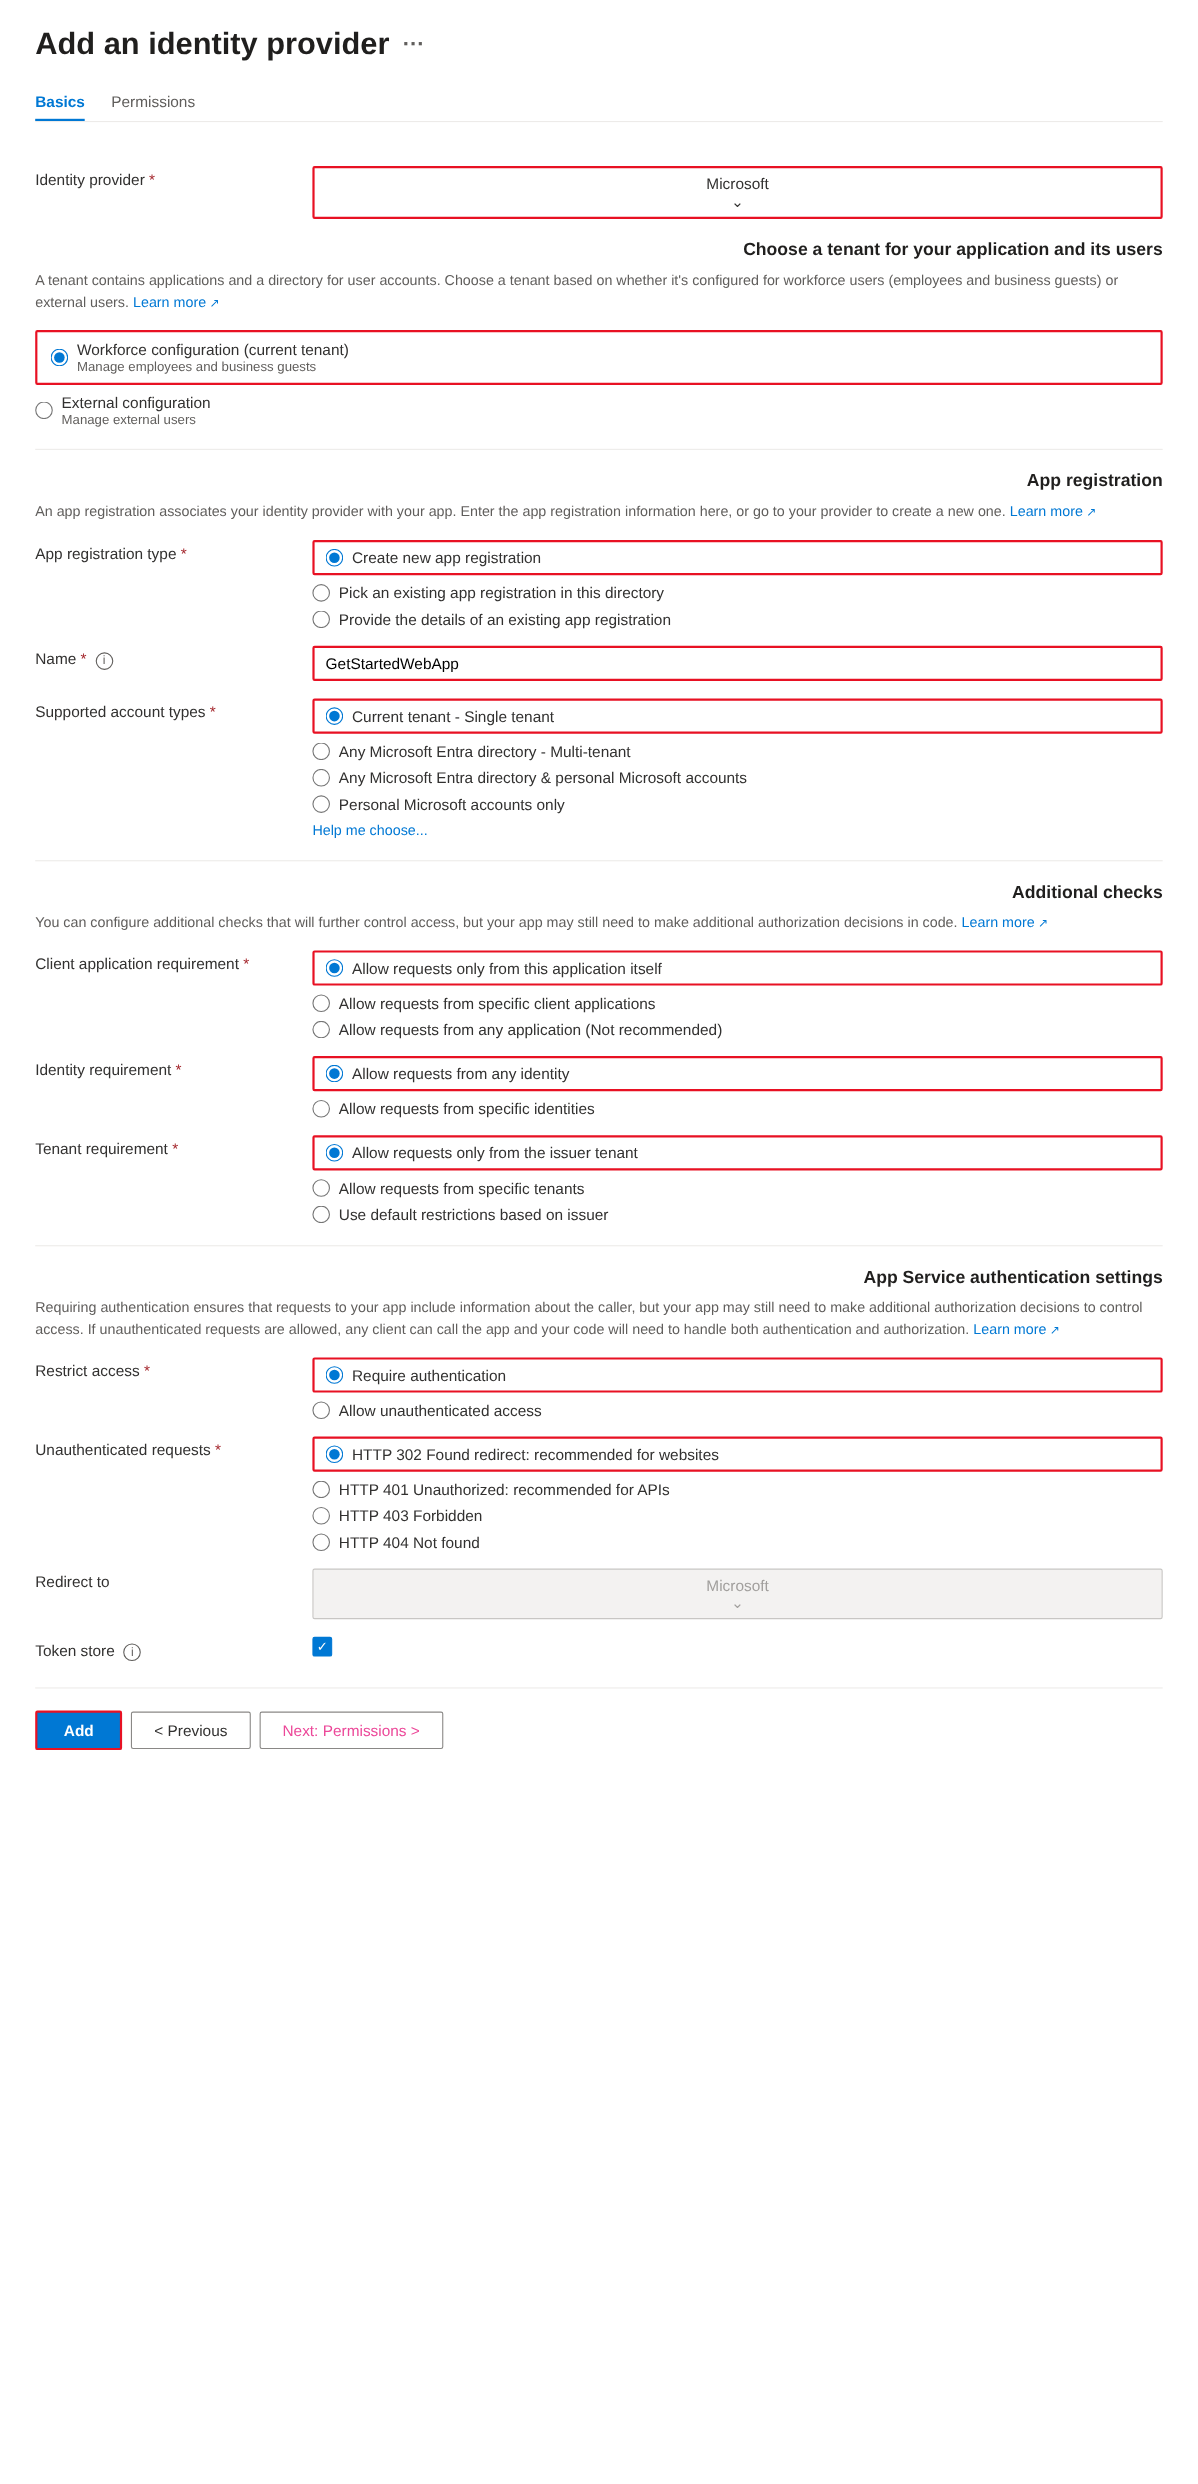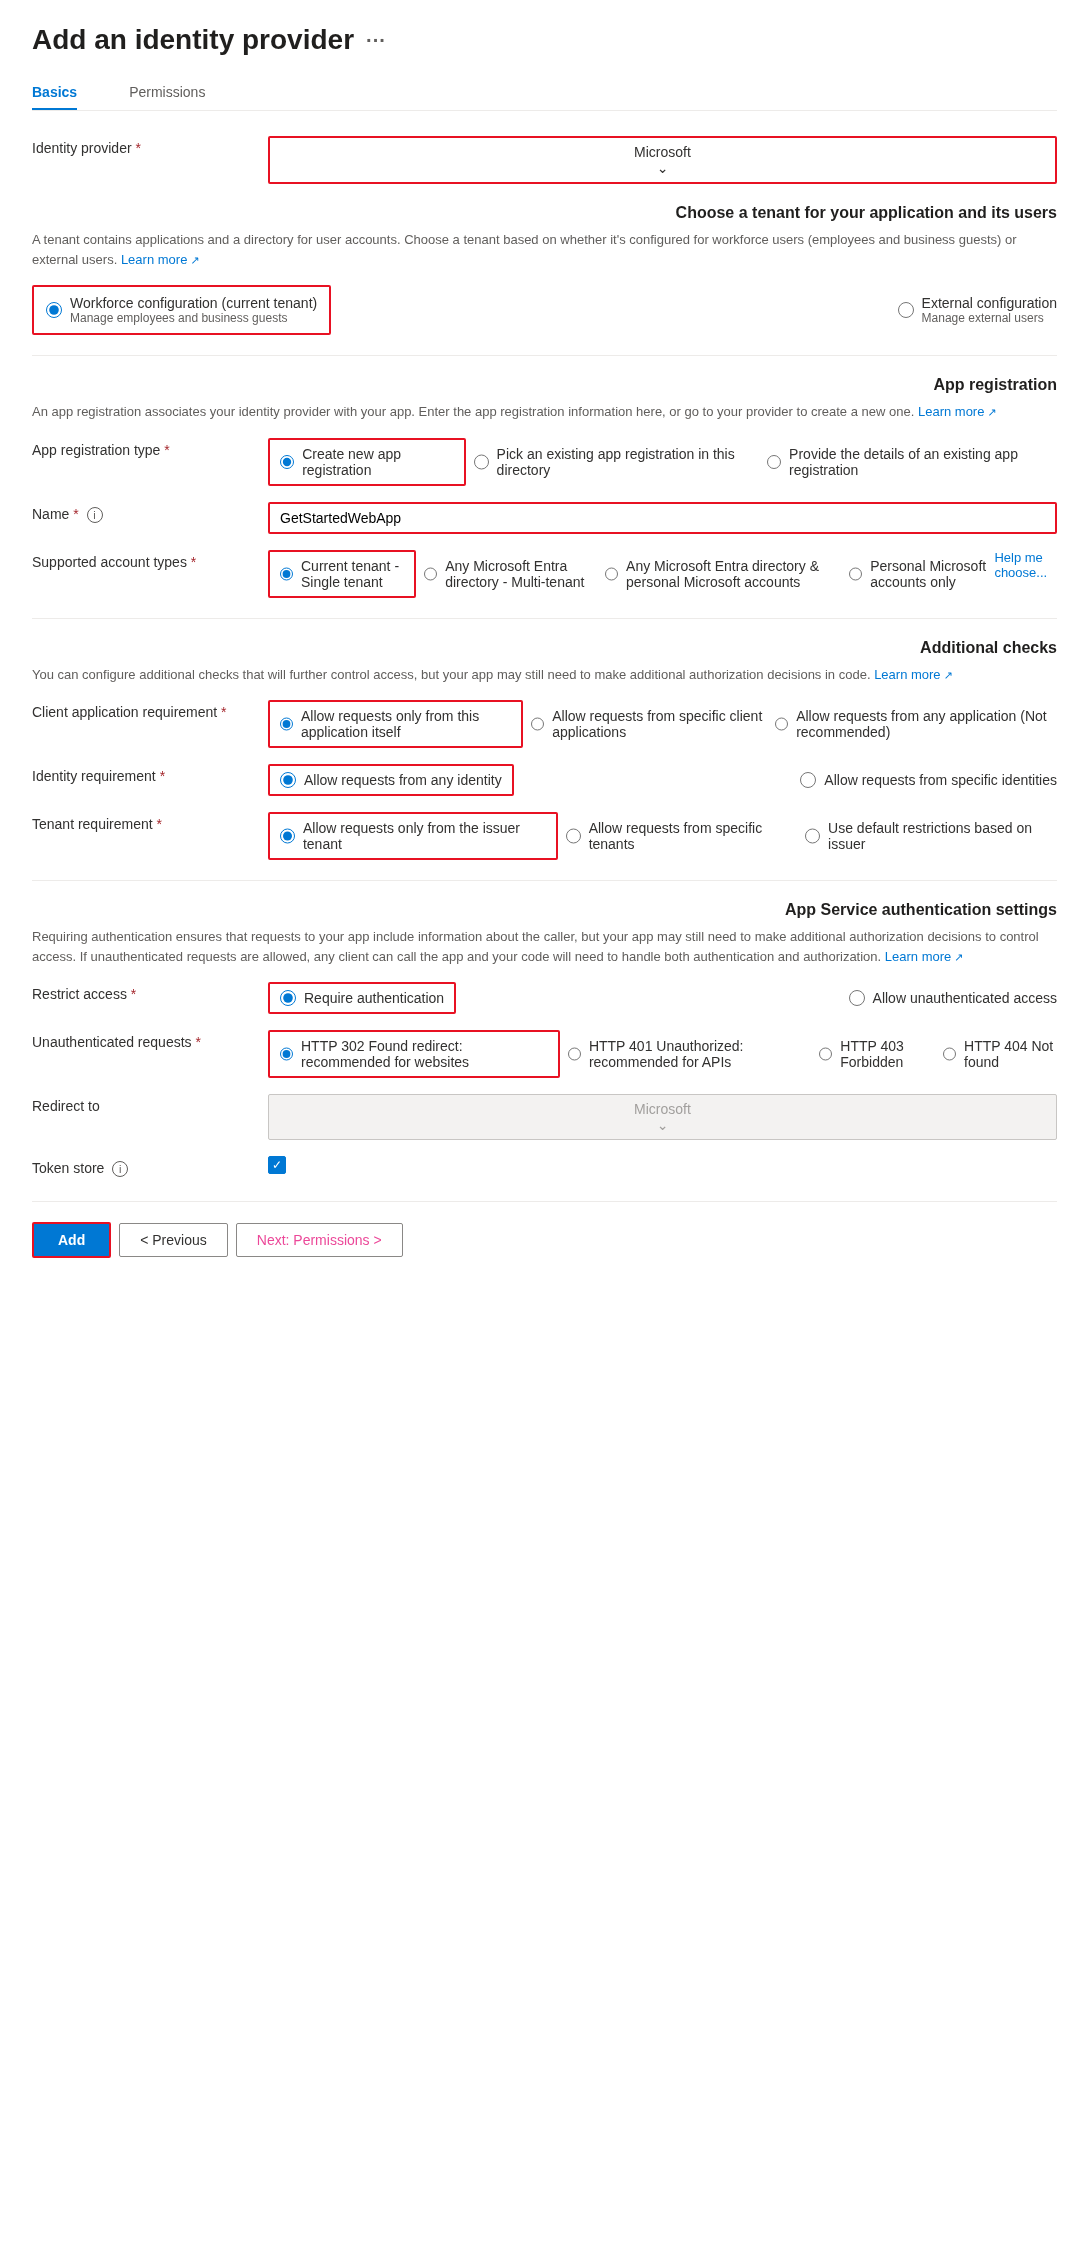--- a/index.html
+++ b/index.html
@@ -17,41 +17,40 @@
       color: #201f1e;
       margin-bottom: 20px;
       display: flex;
       align-items: center;
       gap: 12px;
     }
     .ellipsis { color: #605e5c; font-size: 20px; }
     .tabs {
       display: flex;
       border-bottom: 1px solid #edebe9;
-      margin-bottom: 25px;
-      gap: 28px;
+      margin-bottom: 40px;
     }
     .tab {
       padding: 8px 0;
       margin-right: 24px;
       cursor: pointer;
       font-size: 14px;
       color: #605e5c;
       border-bottom: 2px solid transparent;
     }
     .tab.active {
       color: #0078d4;
       border-bottom: 2px solid #0078d4;
       font-weight: 600;
     }
     .field-row {
       display: flex;
       align-items: flex-start;
       margin-bottom: 16px;
-      gap: 16px;
+      gap: 32px;
     }
     .field-label {
       min-width: 220px;
       color: #323130;
       font-size: 14px;
       padding-top: 4px;
     }
     .required { color: #a4262c; }
     .field-content { flex: 1; }
     .section-title {
@@ -80,21 +79,21 @@
       border: 1px solid #8a8886;
       padding: 6px 10px;
       width: 100%;
       background: #fff;
       cursor: pointer;
       font-size: 14px;
       border-radius: 2px;
       flex-direction: column;
     }
     .dropdown.outlined { border: 2px solid #e81123; }
-    .radio-group { display: flex; gap: 8px; justify-content: space-between; }
+    .radio-group { display: flex; flex-direction: column; gap: 8px; }
     .radio-item {
       display: flex;
       align-items: center;
       gap: 8px;
       font-size: 14px;
     }
     .radio-item input[type="radio"] {
       accent-color: #0078d4;
       width: 16px;
       height: 16px;

